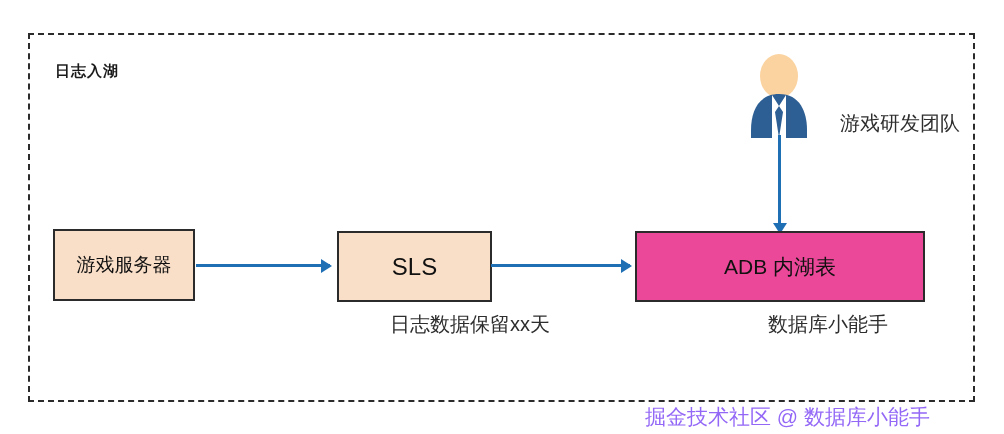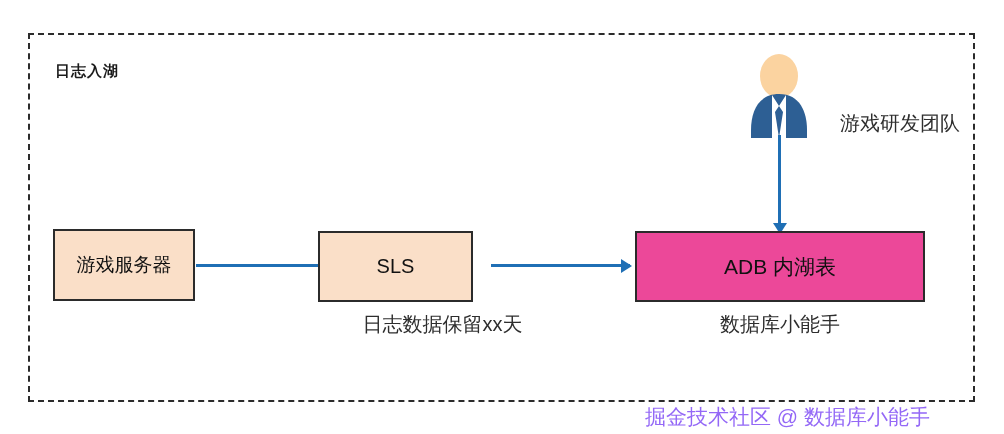--- a/index.html
+++ b/index.html
@@ -53,35 +53,35 @@
     white-space: nowrap;
   }
   .node.peach { background: #fadfc8; }
   .node.blue  { background: #ec4899; }
 
   #node-game-server {
     left: 53px; top: 229px; width: 142px; height: 72px;
     font-size: 19px;
   }
   #node-sls {
-    left: 318px; top: 231px; width: 155px; height: 71px;
-    font-size: 20px;
+    left: 337px; top: 231px; width: 155px; height: 71px;
+    font-size: 24px;
   }
   #node-adb {
     left: 635px; top: 231px; width: 290px; height: 71px;
     font-size: 21px;
   }
 
   
   .caption {
     position: absolute;
     font-size: 20px;
     color: #2e2e2e;
     white-space: nowrap;
-    text-align: center;
+    text-align: right;
   }
   #caption-sls {
     left: 335px; top: 311px; width: 215px;
   }
   #caption-adb {
     left: 672px; top: 311px; width: 216px;
   }
 
   
   .h-arrow {

